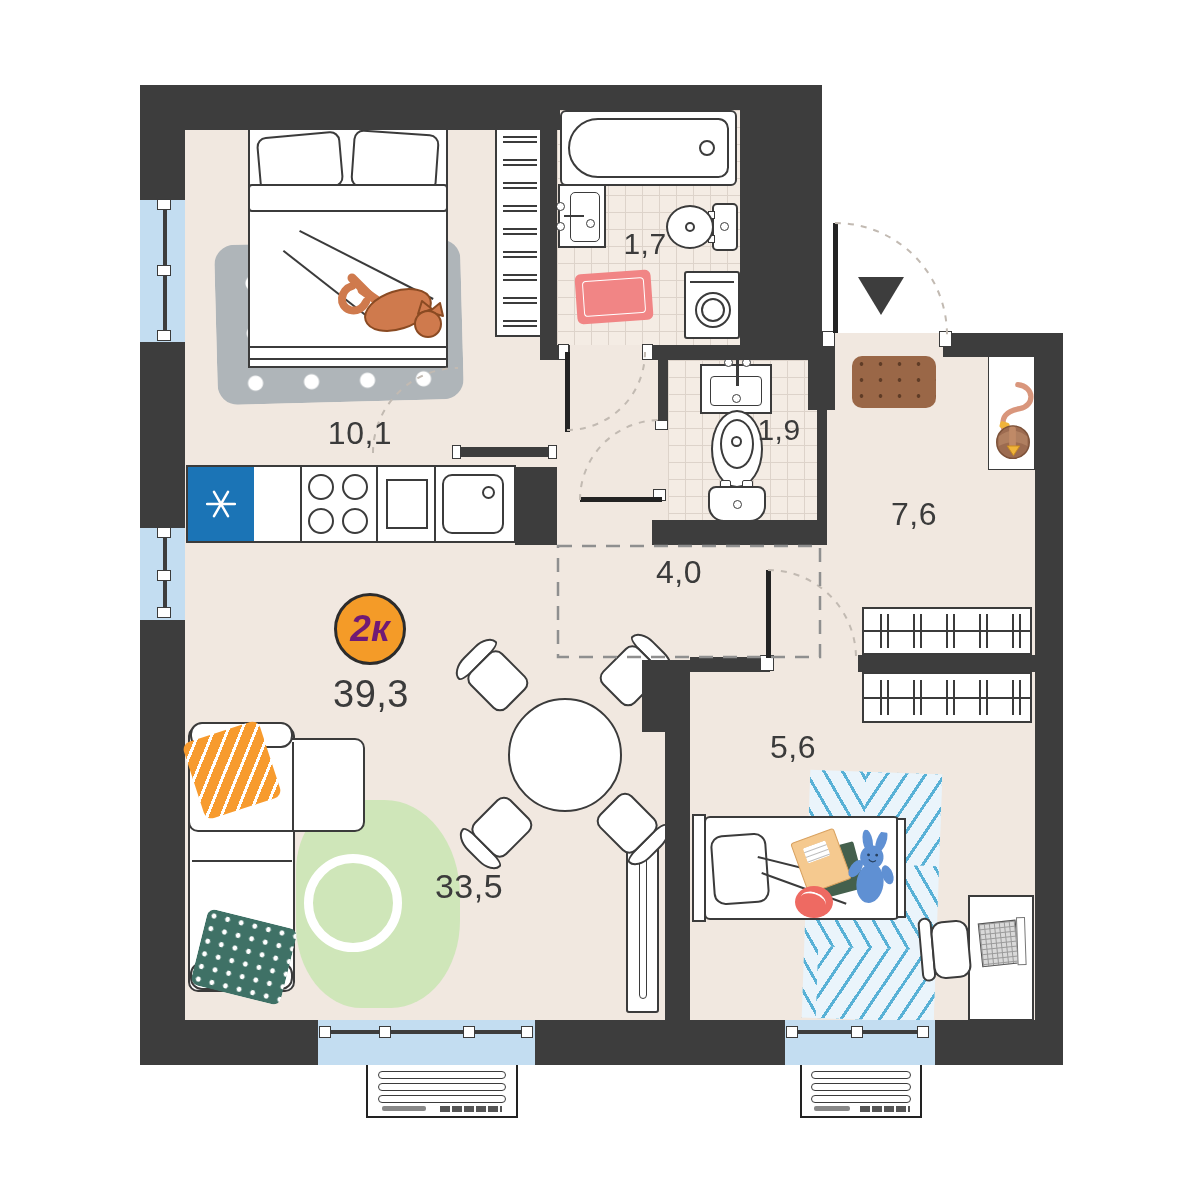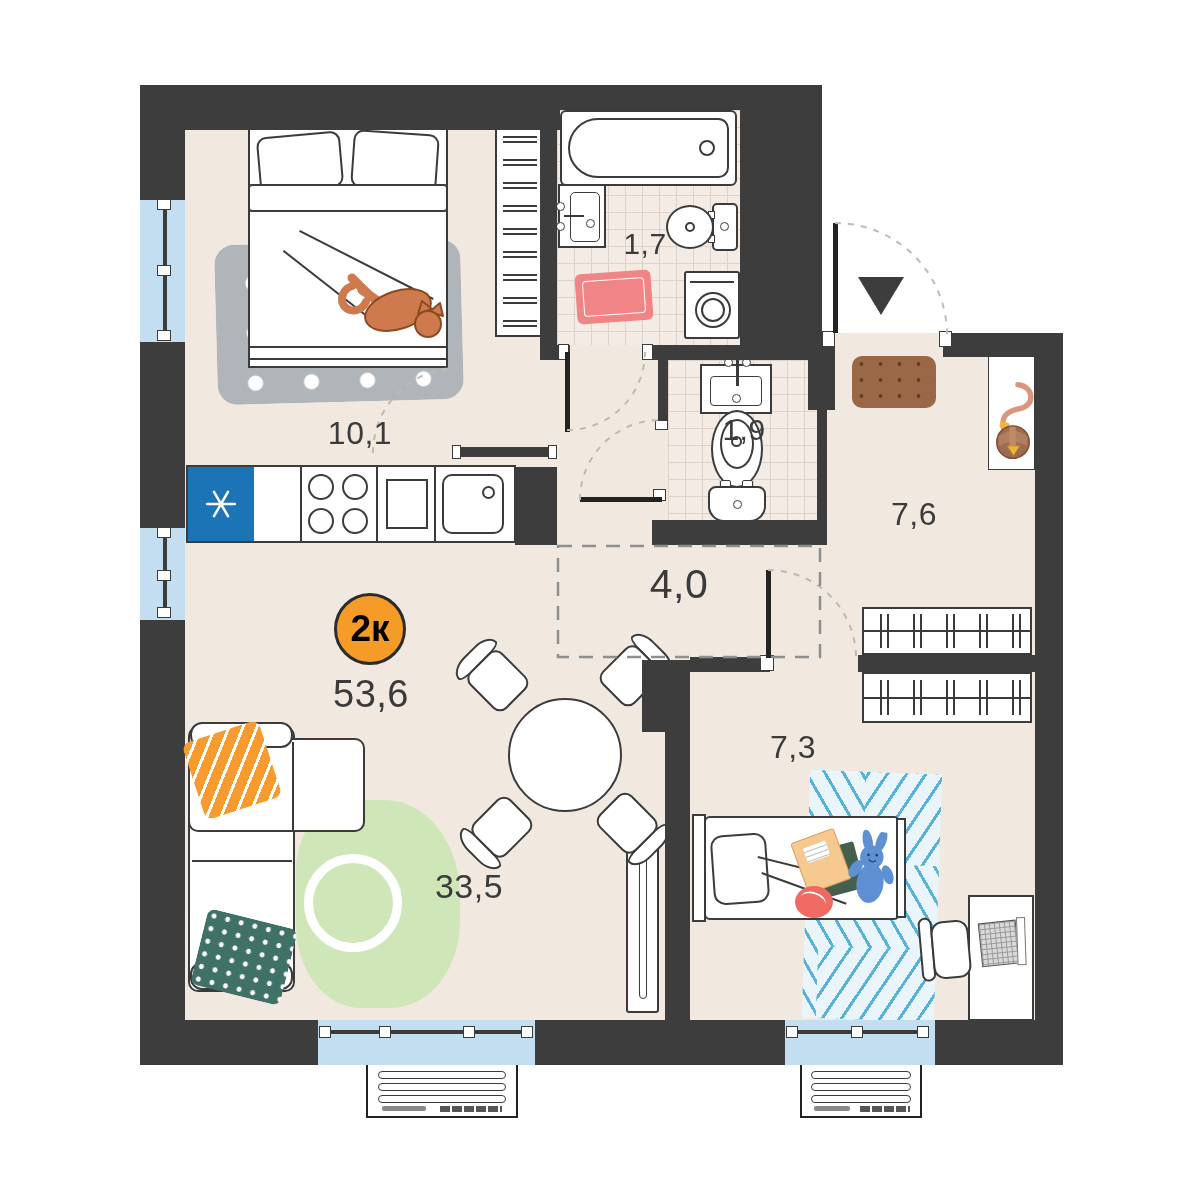--- a/index.html
+++ b/index.html
@@ -356,25 +356,25 @@
     <div class="slat" style="left:9px;top:6px;right:9px;height:8px;"></div>
     <div class="slat" style="left:9px;top:18px;right:9px;height:8px;"></div>
     <div class="slat" style="left:9px;top:30px;right:9px;height:8px;"></div>
     <div class="abs" style="left:12px;top:41px;width:36px;height:5px;background:#888;border-radius:2px;"></div>
     <div class="abs" style="left:56px;top:41px;width:52px;height:6px;background:#555;
          background-image:repeating-linear-gradient(90deg,#fff 0 2px,transparent 2px 12px);"></div>
   </div>
 
   <div class="lbl" style="left:360px;top:433px;font-size:32px;text-align:right;">10,1</div>
   <div class="lbl" style="left:645px;top:244px;font-size:30px;">1,7</div>
-  <div class="lbl" style="left:744px;top:430px;font-size:30px;">1,9</div>
+  <div class="lbl" style="left:779px;top:430px;font-size:30px;">1,9</div>
   <div class="lbl" style="left:914px;top:514px;font-size:32px;">7,6</div>
-  <div class="lbl" style="left:679px;top:584px;font-size:41px;">4,0</div>
-  <div class="lbl" style="left:793px;top:747px;font-size:32px;">7,3</div>
+  <div class="lbl" style="left:679px;top:572px;font-size:32px;">4,0</div>
+  <div class="lbl" style="left:793px;top:747px;font-size:32px;">5,6</div>
   <div class="lbl" style="left:469px;top:886px;font-size:34px;">33,5</div>
 
   <div class="abs" style="left:334px;top:593px;width:72px;height:72px;border-radius:50%;background:#f49b28;
               border:3.5px solid #2c2c2c;z-index:60;display:flex;align-items:center;justify-content:center;">
-    <span style="font-size:37px;font-weight:600;color:#000000;letter-spacing:0;">2к</span>
-  </div>
-  <div class="lbl" style="left:371px;top:694px;font-size:38px;">53,6</div>
+    <span style="font-size:37px;font-weight:600;color:#701a75;letter-spacing:0;font-style:italic;">2к</span>
+  </div>
+  <div class="lbl" style="left:371px;top:694px;font-size:38px;">39,3</div>
 
 </div>
 
 </body></html>

